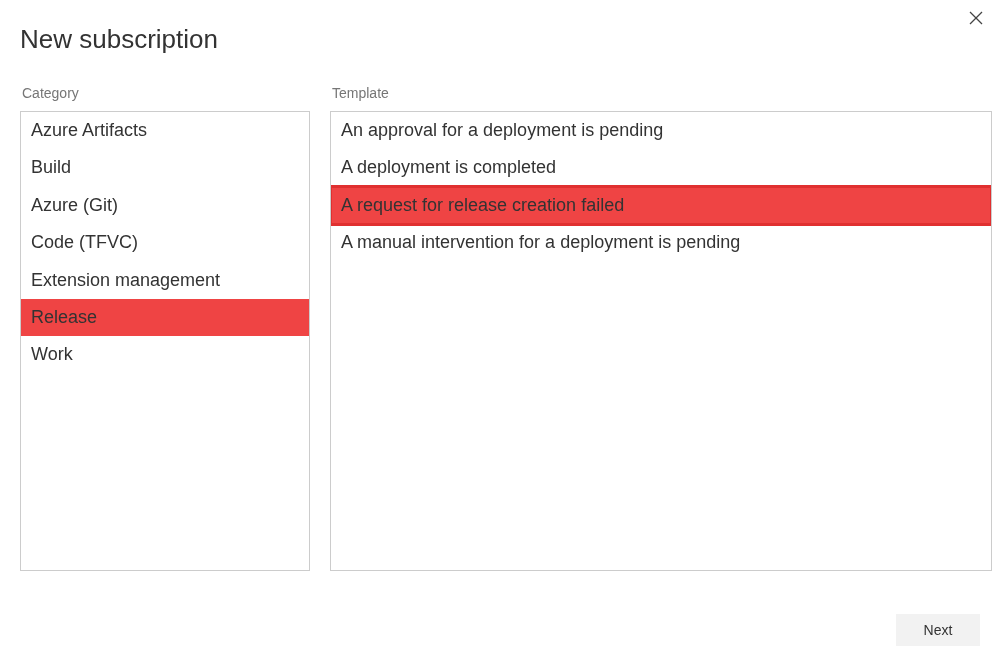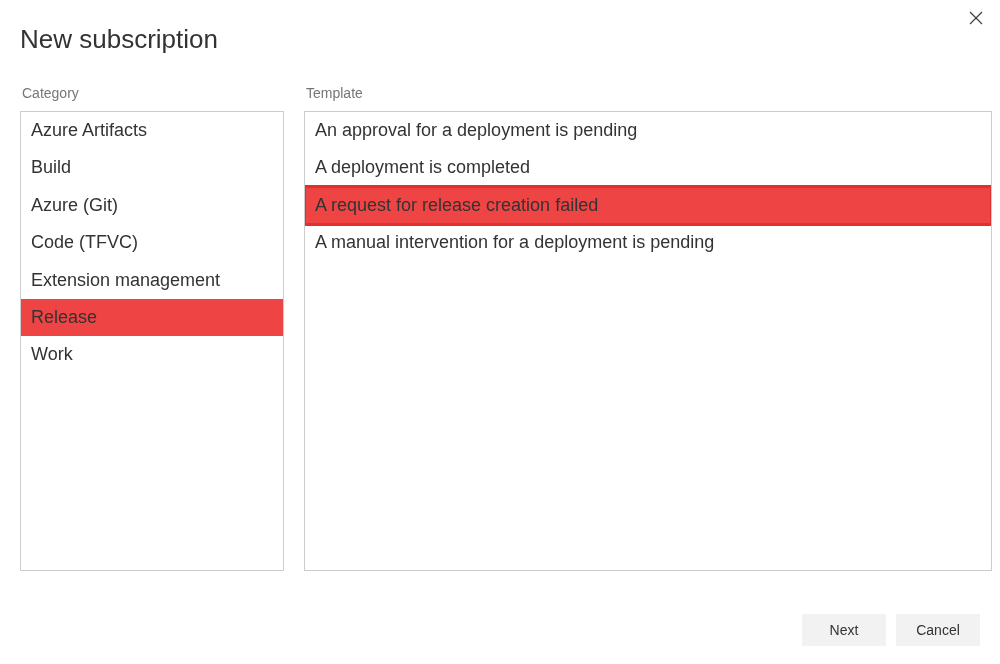--- a/index.html
+++ b/index.html
@@ -37,21 +37,21 @@
     font-weight: 300;
     color: #333;
     margin: 4px 0 30px 0;
   }
   .columns {
     display: flex;
     gap: 20px;
     align-items: flex-start;
   }
   .col { display: flex; flex-direction: column; }
-  .col-left { width: 264px; }
+  .col-left { width: 290px; }
   .col-right { flex: 1; }
   .col-header {
     font-size: 14px;
     color: #767676;
     margin-bottom: 10px;
     padding-left: 2px;
   }
   .panel {
     border: 1px solid #ccc;
     height: 460px;
@@ -133,16 +133,15 @@
           <div class="list-item">A deployment is completed</div>
           <div class="list-item selected selected-highlight">A request for release creation failed</div>
           <div class="list-item">A manual intervention for a deployment is pending</div>
         </div>
     </div>
 
   </div>
 
   <div class="footer">
     <div class="btn">Next</div>
-    <div class="btn">Cancel</div>
   </div>
 
 </div>
 
 </body></html>

